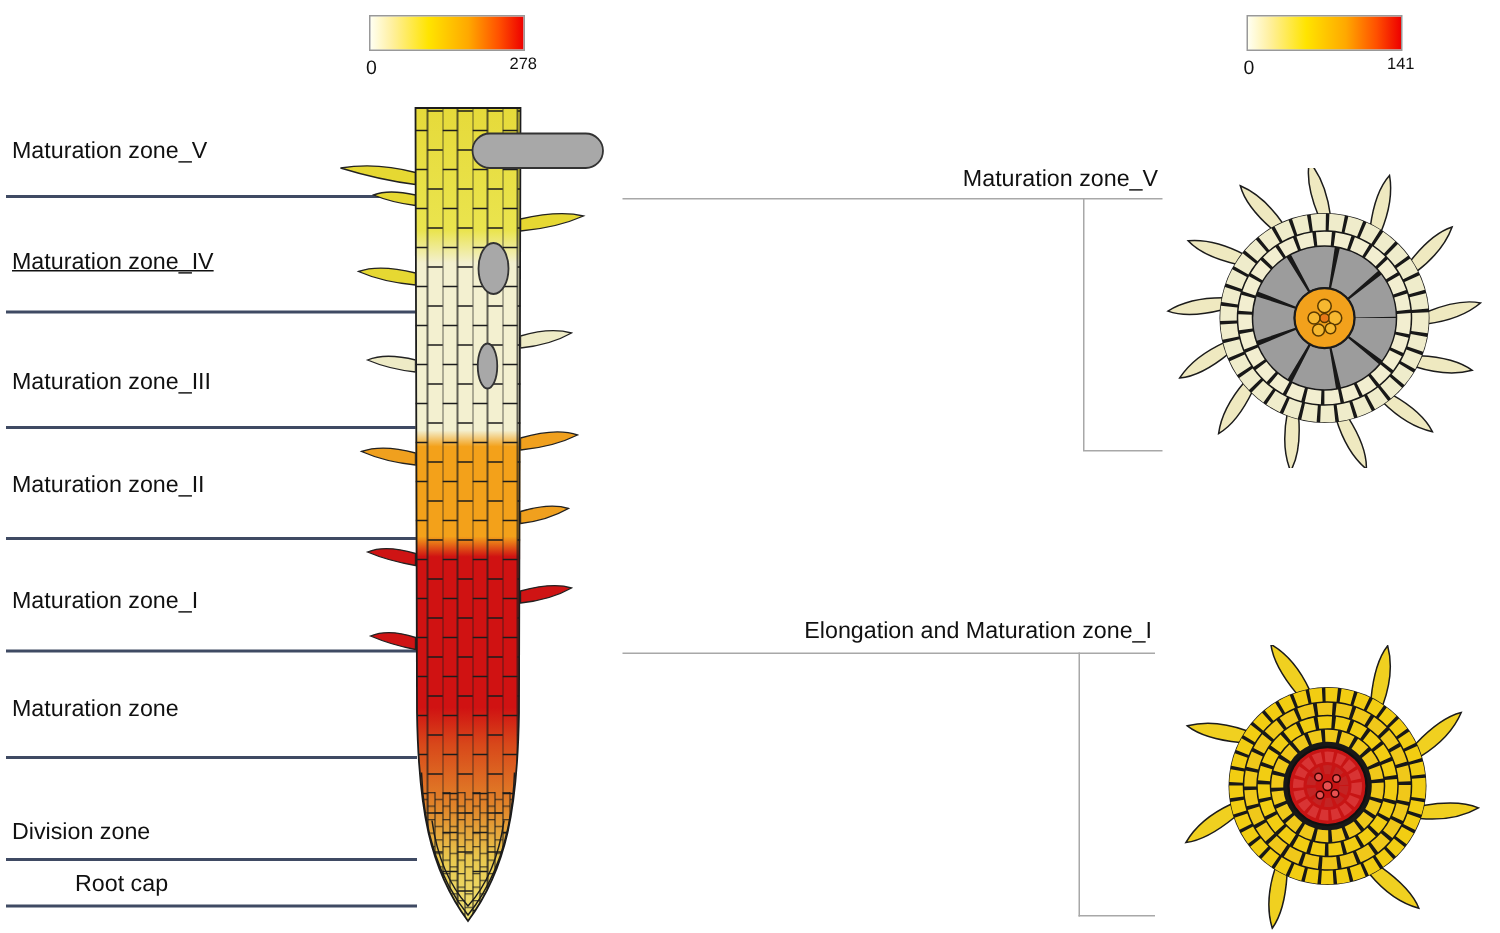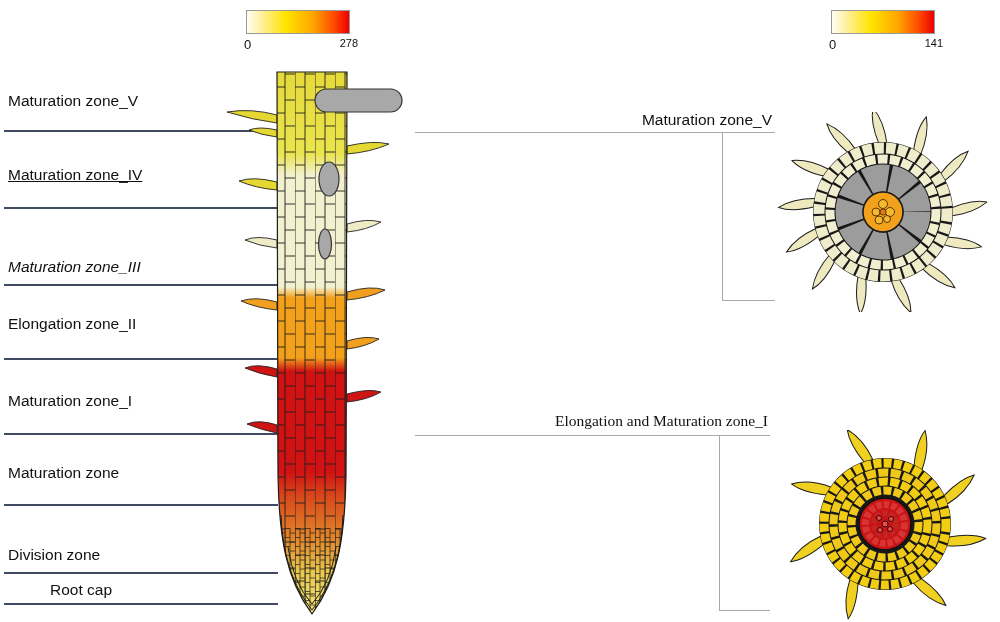--- a/index.html
+++ b/index.html
@@ -39,38 +39,38 @@
   </div>
 
   <div class="cbar" style="left:831px;top:10px;">
     <div class="cbar-grad"></div>
     <div class="cbar-min">0</div>
     <div class="cbar-max">141</div>
   </div>
 
   <div class="zlabel" style="top:92px;">Maturation zone_V</div>
   <div class="zlabel" style="top:166px;text-decoration:underline;">Maturation zone_IV</div>
-  <div class="zlabel" style="top:258px;font-style:italic;">Maturation zone_III</div>
-  <div class="zlabel" style="top:315px;">Elongation zone_II</div>
+  <div class="zlabel" style="top:246px;">Maturation zone_III</div>
+  <div class="zlabel" style="top:315px;">Maturation zone_II</div>
   <div class="zlabel" style="top:392px;">Maturation zone_I</div>
   <div class="zlabel" style="top:464px;">Maturation zone</div>
   <div class="zlabel" style="top:534px;margin-top:12px;">Division zone</div>
   <div class="zlabel" style="top:581px;margin-left:42px;">Root cap</div>
 
   <div class="zline" style="top:130px;"></div>
   <div class="zline" style="top:207px;"></div>
   <div class="zline" style="top:284px;"></div>
   <div class="zline" style="top:358px;"></div>
   <div class="zline" style="top:433px;"></div>
   <div class="zline" style="top:504px;"></div>
   <div class="zline" style="top:572px;"></div>
   <div class="zline" style="top:603px;"></div>
 
   <div class="seclabel" style="left:420px;top:111px;width:352px;">Maturation zone_V</div>
-  <div class="seclabel" style="left:420px;top:412px;width:348px;font-family:Liberation Serif, serif;">Elongation and Maturation zone_I</div>
+  <div class="seclabel" style="left:420px;top:412px;width:348px;">Elongation and Maturation zone_I</div>
 
   <div class="conn" style="left:415px;top:132px;width:360px;height:1px;"></div>
   <div class="conn" style="left:722px;top:132px;width:1px;height:168px;"></div>
   <div class="conn" style="left:722px;top:300px;width:53px;height:1px;"></div>
   <div class="conn" style="left:415px;top:435px;width:355px;height:1px;"></div>
   <div class="conn" style="left:719px;top:435px;width:1px;height:176px;"></div>
   <div class="conn" style="left:719px;top:610px;width:51px;height:1px;"></div>
 
   <svg style="left:215px;top:60px;" width="210" height="562" viewBox="0 0 210 562">
     <defs>

